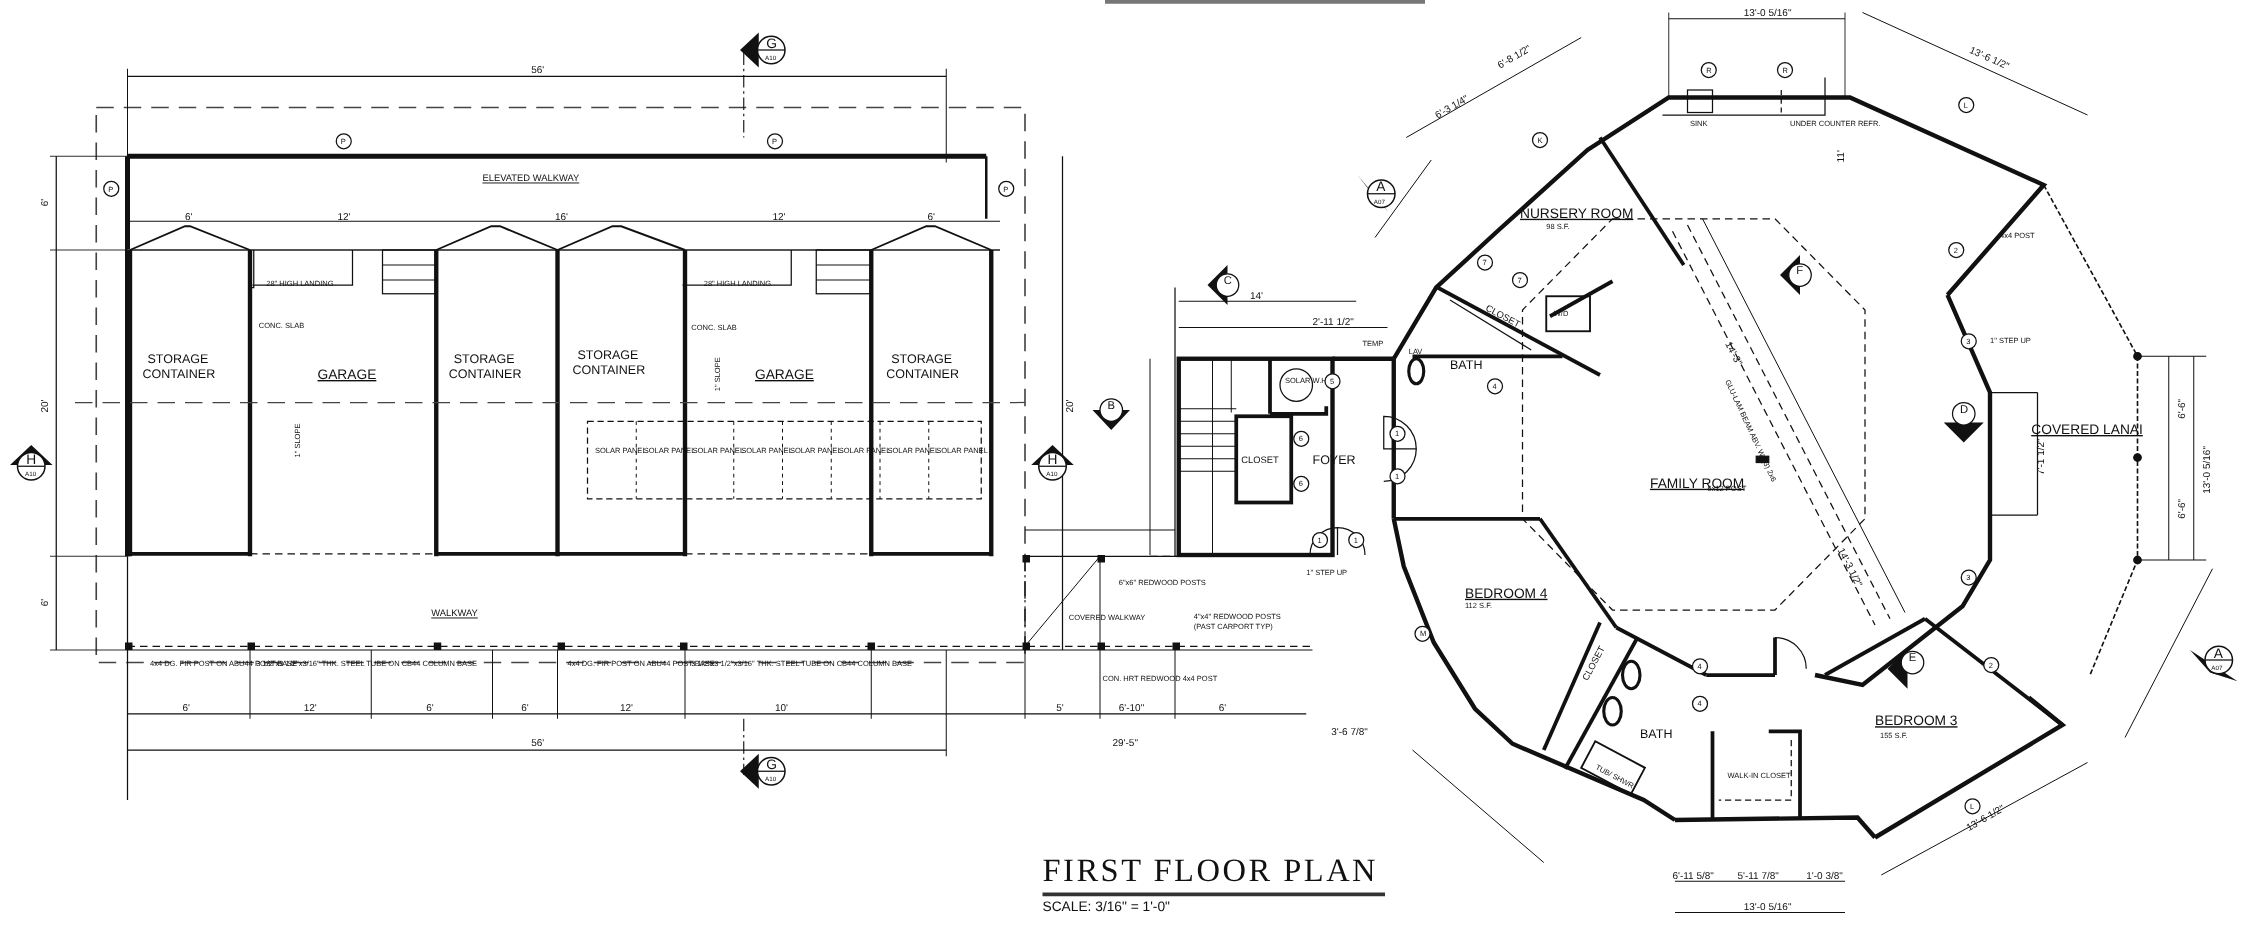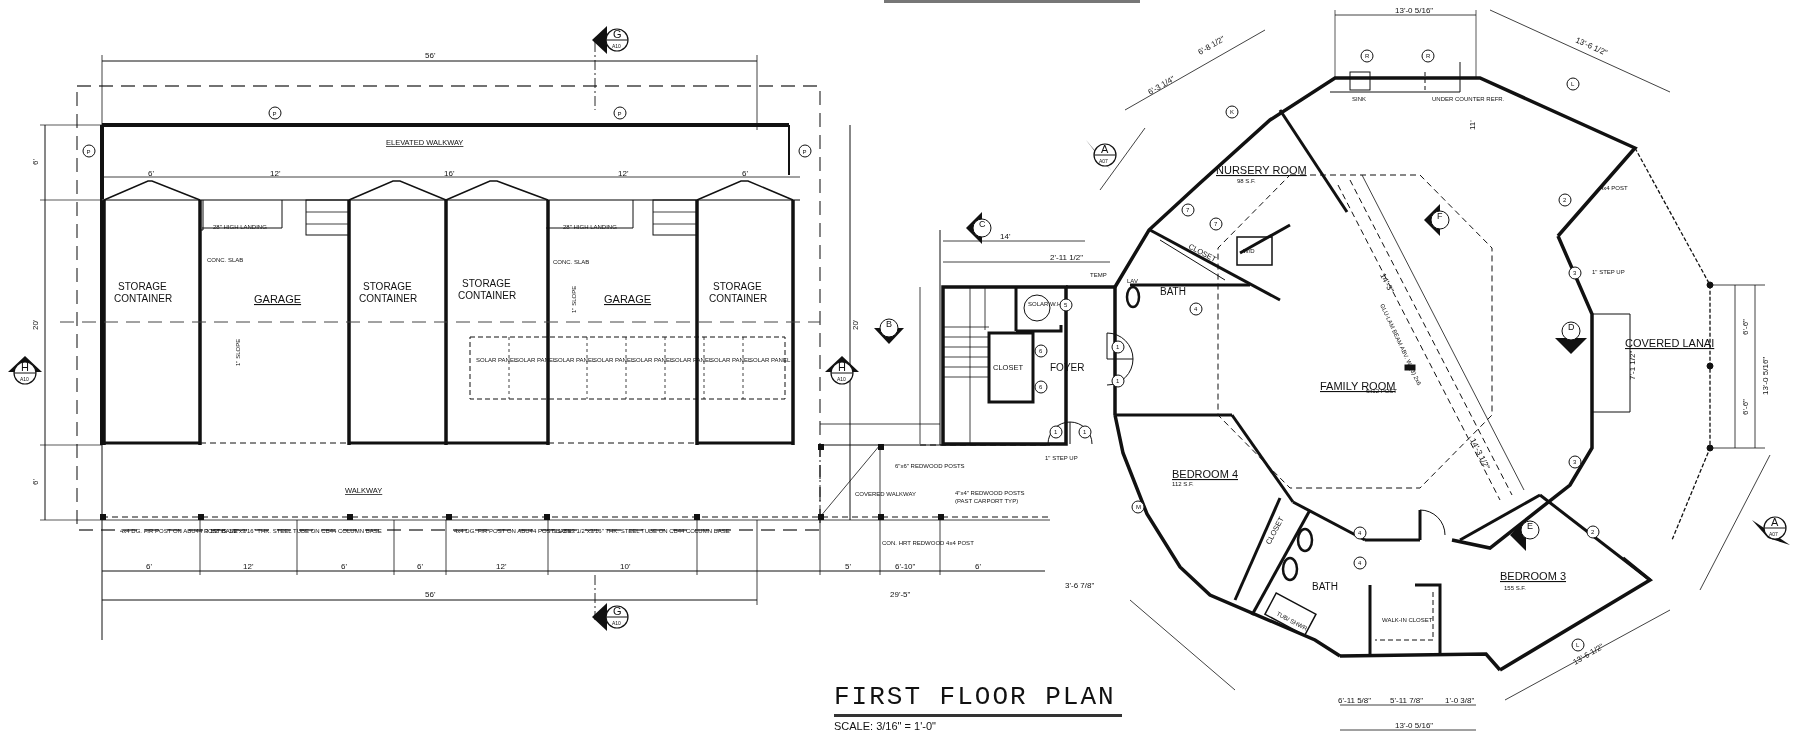--- a/index.html
+++ b/index.html
@@ -5,21 +5,21 @@
   html, body { margin:0; padding:0; background:#ffffff; }
   body { width:1800px; height:748px; position:relative; overflow:hidden; font-family:"Liberation Sans", sans-serif; color:#111; }
   svg { position:absolute; left:0; top:0; }
   .t { font-family:"Liberation Sans", sans-serif; fill:#111; }
   .lbl { font-size:10px; }
   .room { font-size:11px; text-decoration:underline; }
   .tiny { font-size:6px; }
   .small { font-size:7.5px; }
   .dim { font-size:8px; }
   #title-block { position:absolute; left:834px; top:682px; }
-  #title-block .ttl { font-size:26px; letter-spacing:2px; font-family:Liberation Mono, monospace; font-weight:normal; border-bottom:3px solid #333; padding:0 6px 2px 0; display:inline-block; }
+  #title-block .ttl { font-size:26px; letter-spacing:2px; font-family:Liberation Serif, serif; font-weight:normal; border-bottom:3px solid #333; padding:0 6px 2px 0; display:inline-block; }
   #title-block .scl { font-size:11px; margin-top:3px; font-family:"Liberation Sans", sans-serif; }
   #top-bar { position:absolute; left:884px; top:0; width:256px; height:3px; background:#777; }
 </style>
 </head>
 <body>
 
 <div id="top-bar"></div>
 
 <svg width="1800" height="748" viewBox="0 0 1800 748" xmlns="http://www.w3.org/2000/svg">
   <defs>

